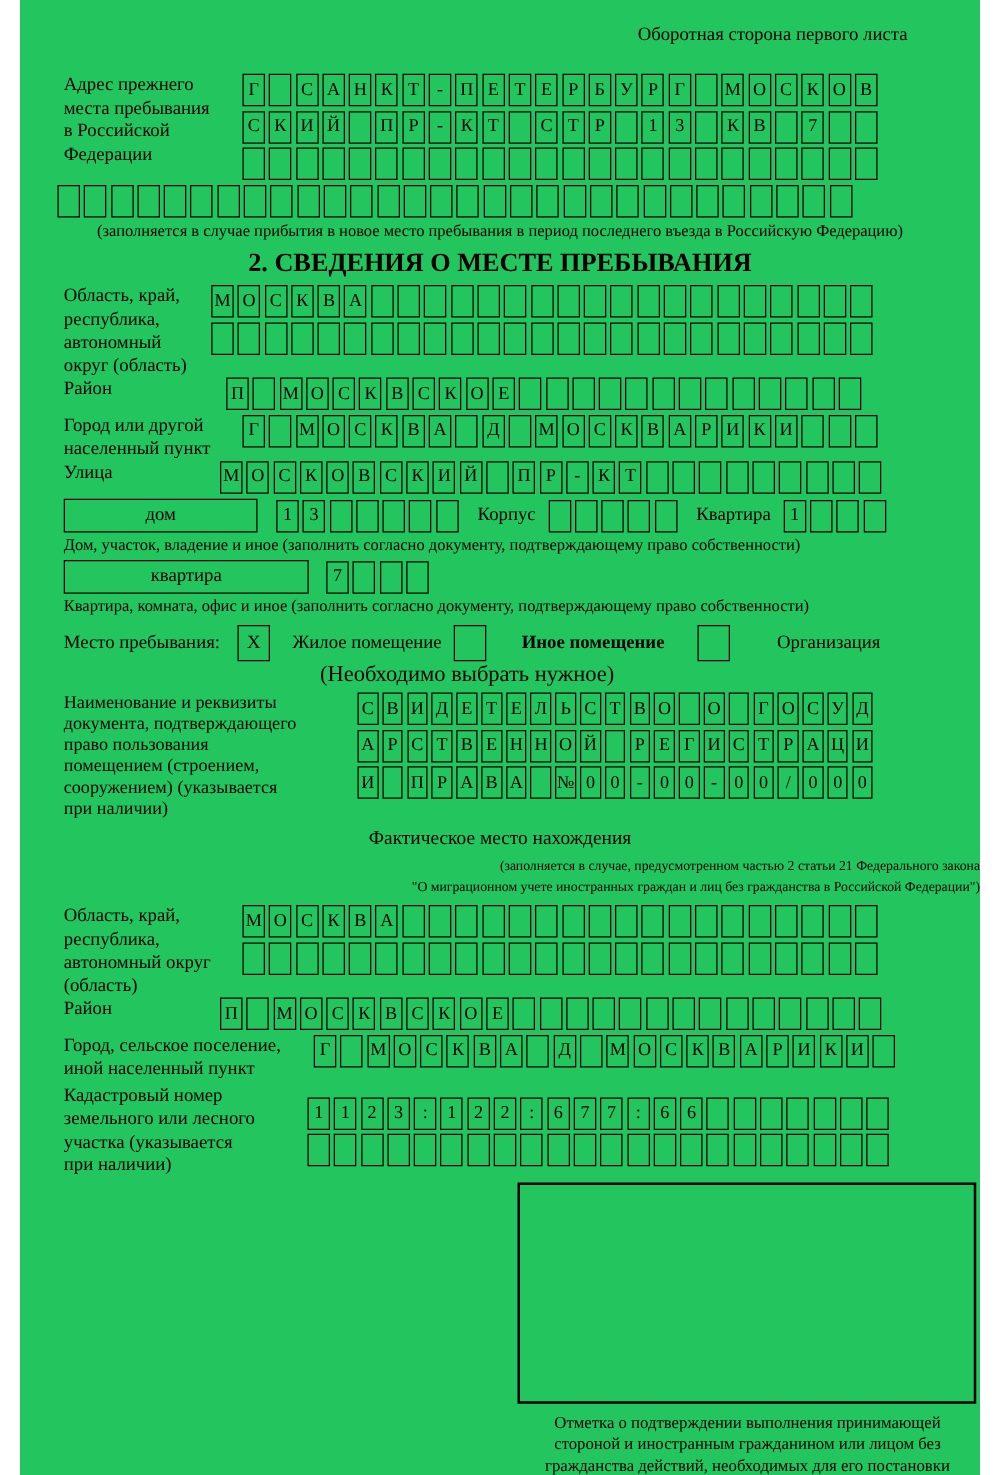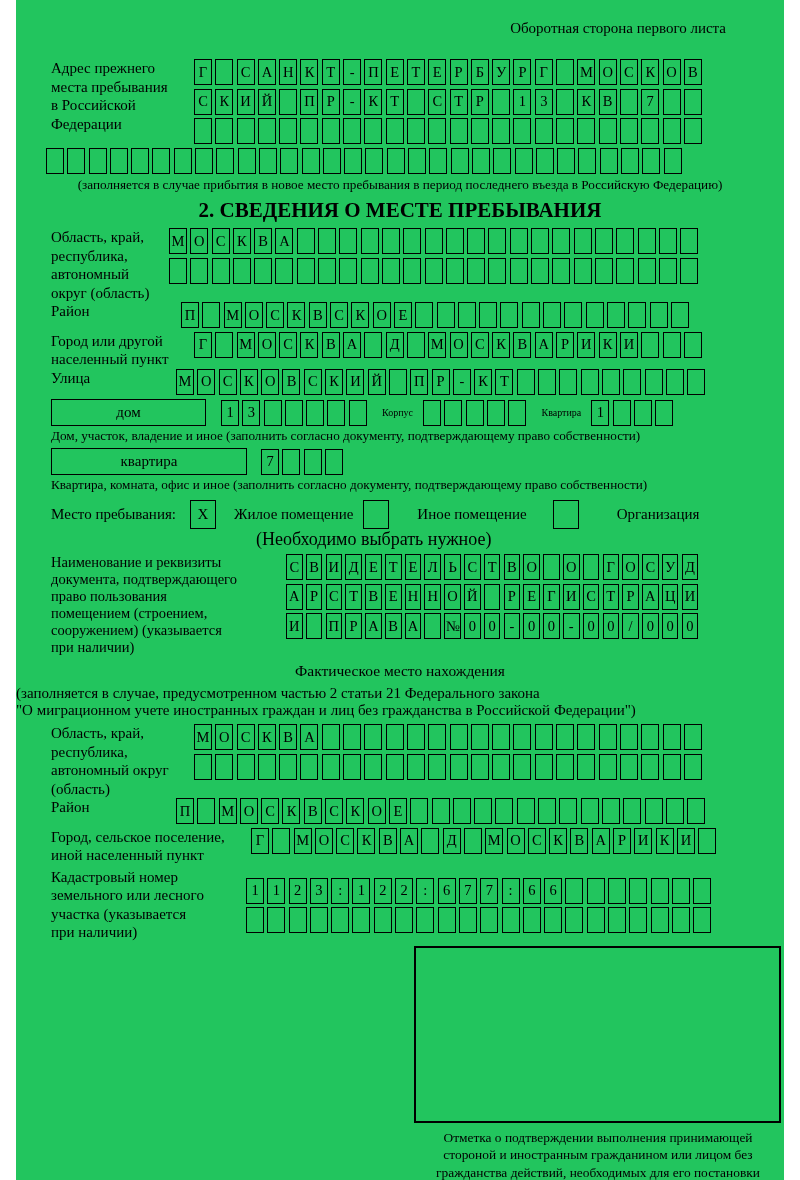--- a/index.html
+++ b/index.html
@@ -42,47 +42,47 @@
     border: 1.6px solid #000;
     margin-right: 3.3px;
     font-size: 14.5px;
   }
   .tight .cell { width: 16.6px; margin-right: 3.2px; }
   .extra-row { margin-left: 30px; }
   .caption { font-size: 13.2px; margin-left: 35px; }
   .caption-center { font-size: 13.2px; text-align: center; margin-top: 1px; }
   .sec-title { text-align: center; font-weight: bold; font-size: 21px; margin-top: 5px; margin-bottom: 5px; }
   .fact-title { text-align: center; font-weight: normal; font-size: 15.5px; margin-top: 6px; margin-bottom: 5px; }
-  .fact-caption { font-size: 15px; text-align: left; white-space: pre-line; line-height: 17px; margin-bottom: 5px; }
+  .fact-caption { font-size: 11px; text-align: right; white-space: pre-line; line-height: 17px; margin-bottom: 5px; }
   .inline-row { display: flex; align-items: center; margin-left: 35px; }
   .house-row { margin-top: 1px; margin-bottom: 2px; }
   .wide-box {
     flex: none;
     display: flex; align-items: center; justify-content: center;
     height: 27px;
     border: 1.6px solid #000;
     font-size: 15px;
   }
   .box-dom { width: 155px; margin-right: 15px; }
   .box-kv { width: 196px; margin-right: 14px; }
-  .mid-label { font-size: 10px; margin: 0 10px 0 12px; flex: none; }
+  .mid-label { font-size: 15px; margin: 0 10px 0 12px; flex: none; }
   .apt-row { margin-top: 4px; margin-bottom: 2px; }
   .mesto-row { margin-top: 6px; height: 30px; }
   .mlabel { font-size: 15px; flex: none; }
   .checkbox {
     flex: none;
     display: inline-flex; align-items: center; justify-content: center;
     width: 26px; height: 29px;
     border: 1.7px solid #000;
     font-size: 15px;
   }
   .cb1 { margin-left: 14px; }
   .lb1 { margin-left: 18px; text-align: center; }
   .cb2 { margin-left: 10px; }
-  .lb2 { margin-left: 28px; }
+  .lb2 { margin-left: 28px; font-weight: bold; }
   .cb3 { margin-left: 26px; }
   .lb3 { margin-left: 38px; }
   .choose-caption { font-size: 18px; margin-left: 240px; margin-bottom: 4px; }
   .doc-block { margin-top: 4px; }
   .kad-grid { padding-top: 10px; }
   .mark-box {
     width: 367px; height: 177px;
     border: 2px solid #000;
     margin-left: 398px; margin-top: 4px;
   }

